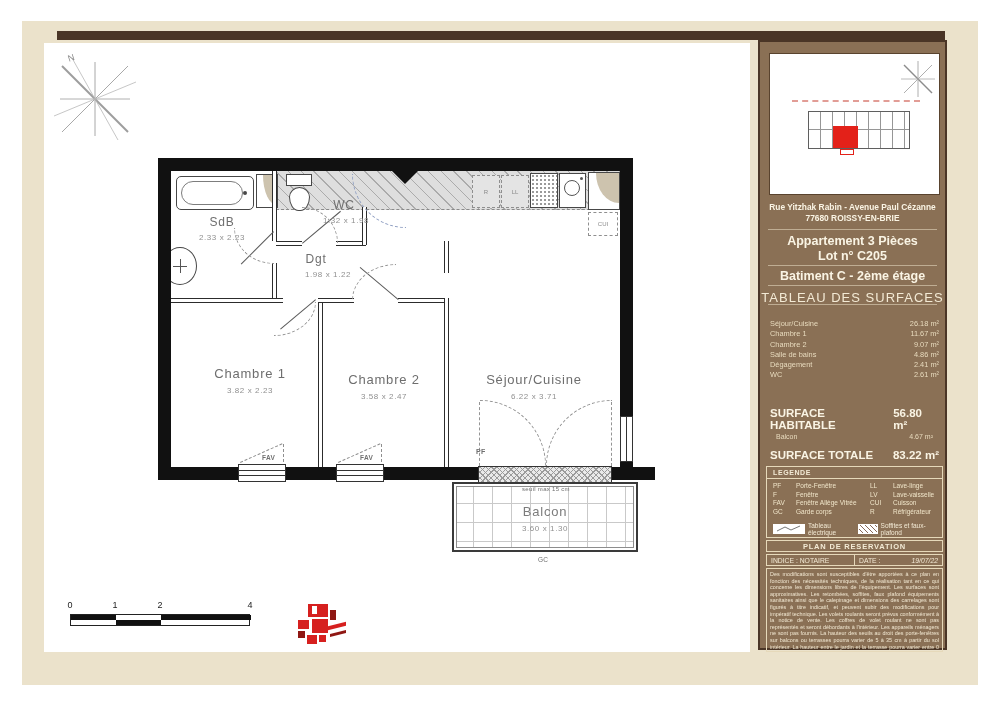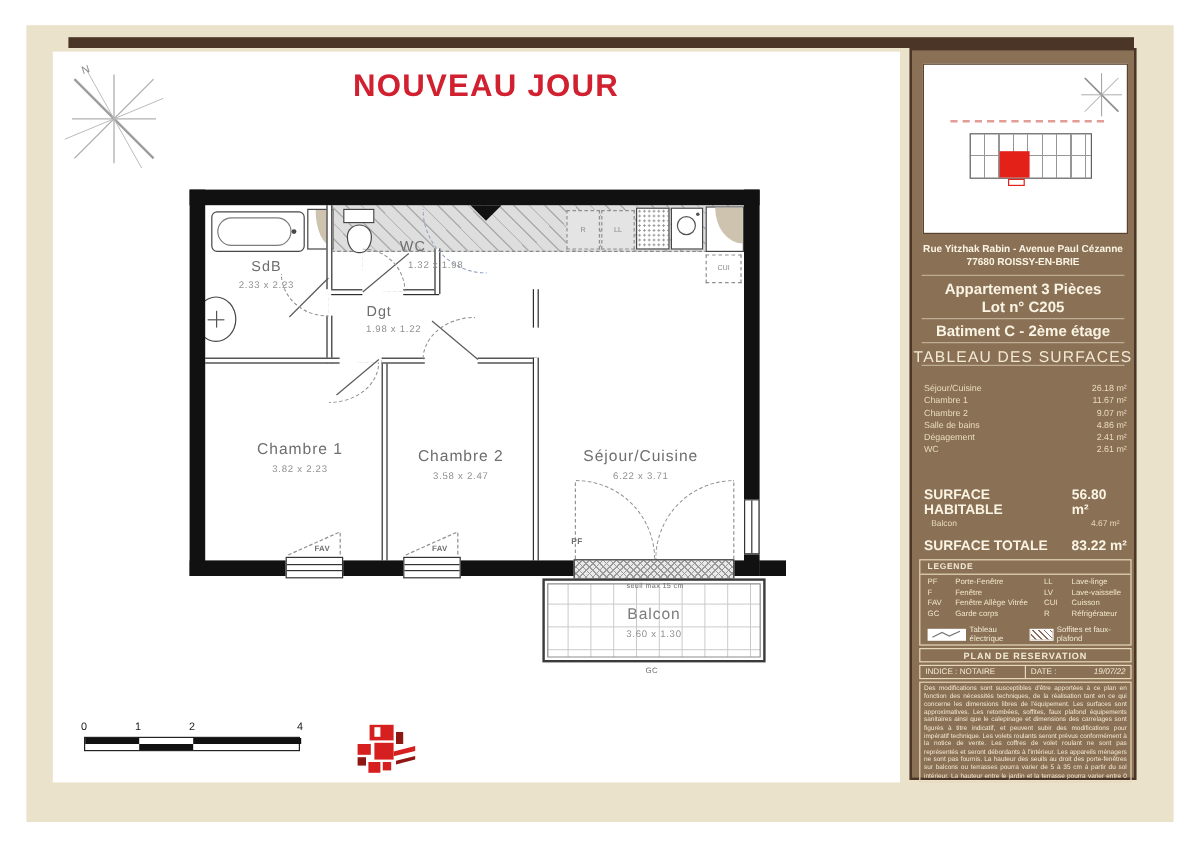--- a/index.html
+++ b/index.html
@@ -97,21 +97,20 @@
   <svg class="abs" style="left:52px;top:56px" width="86" height="86" viewBox="0 0 86 86">
     <line x1="10" y1="10" x2="76" y2="76" stroke="#9d9d9d" stroke-width="2"></line>
     <line x1="10" y1="76" x2="76" y2="10" stroke="#a8a8a8" stroke-width="1"></line>
     <line x1="43" y1="6" x2="43" y2="80" stroke="#a8a8a8" stroke-width="1"></line>
     <line x1="8" y1="43" x2="78" y2="43" stroke="#b0b0b0" stroke-width="1"></line>
     <line x1="20" y1="2" x2="66" y2="84" stroke="#b8b8b8" stroke-width=".8"></line>
     <line x1="2" y1="60" x2="84" y2="26" stroke="#b8b8b8" stroke-width=".8"></line>
   </svg>
   <div class="abs" style="left:68px;top:53px;font-size:9px;color:#8d8d8d;transform:rotate(-18deg)">N</div>
 
-  <div class="title1">NOUVEAU JOUR</div>
 
   <div class="hatch" style="left:276px;top:171px;width:344px;height:39px"></div>
 
   <div class="dashbox" style="left:472px;top:175px;width:28px;height:33px;background:#e4e4e4">
     <span>R</span>
     </div>
   <div class="dashbox" style="left:501px;top:175px;width:28px;height:33px;background:#e4e4e4">
     <span>LL</span>
     </div>
   <div class="fix" style="left:530px;top:173px;width:28px;height:35px;background-image:radial-gradient(#9a9a9a .8px,transparent 1px);background-size:4px 4px"></div>
@@ -180,21 +179,21 @@
   <div class="arc-tr" style="left:480px;top:400px;width:66px;height:66px"></div>
   <div class="arc-tl" style="left:546px;top:400px;width:66px;height:66px"></div>
   <div class="abs" style="left:479px;top:402px;width:0;height:64px;border-left:1px dashed #949494"></div>
   <div class="abs" style="left:611px;top:402px;width:0;height:64px;border-left:1px dashed #949494"></div>
 
   <div class="balcony" style="left:452px;top:482px;width:186px;height:70px"></div>
 
   <div class="plabel" style="left:182px;top:215px;width:80px;font-size:12px">SdB</div>
   <div class="pdims" style="left:182px;top:233px;width:80px">2.33 x  2.23</div>
   <div class="plabel" style="left:314px;top:198px;width:60px;font-size:12px">WC</div>
-  <div class="pdims" style="left:331px;top:216px;width:64px">1.32 x  1.98</div>
+  <div class="pdims" style="left:314px;top:216px;width:64px">1.32 x  1.98</div>
   <div class="plabel" style="left:286px;top:252px;width:60px;font-size:12px">Dgt</div>
   <div class="pdims" style="left:296px;top:270px;width:64px">1.98 x  1.22</div>
   <div class="plabel" style="left:190px;top:366px;width:120px">Chambre 1</div>
   <div class="pdims" style="left:190px;top:386px;width:120px">3.82 x  2.23</div>
   <div class="plabel" style="left:324px;top:372px;width:120px">Chambre 2</div>
   <div class="pdims" style="left:324px;top:392px;width:120px">3.58 x  2.47</div>
   <div class="plabel" style="left:454px;top:372px;width:160px">Séjour/Cuisine</div>
   <div class="pdims" style="left:454px;top:392px;width:160px">6.22 x  3.71</div>
   <div class="plabel" style="left:485px;top:504px;width:120px;color:#7c7c7c">Balcon</div>
   <div class="pdims" style="left:485px;top:524px;width:120px">3.60 x  1.30</div>

